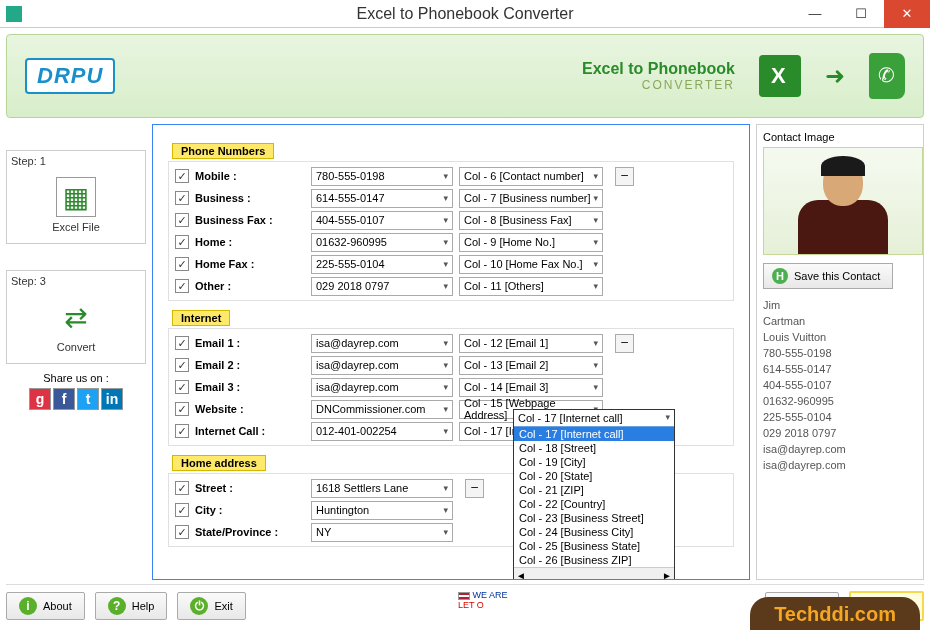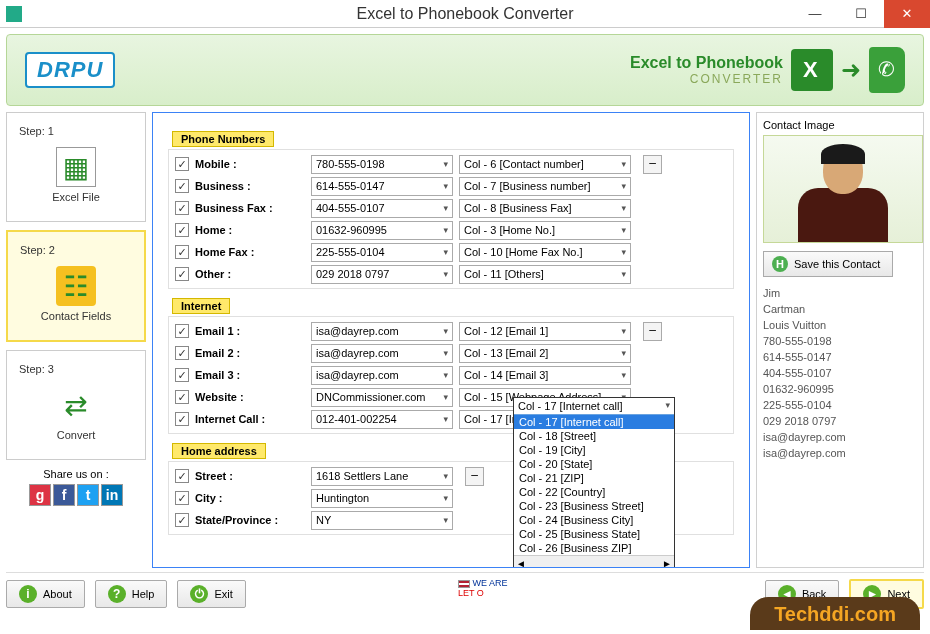--- a/index.html
+++ b/index.html
@@ -7,41 +7,41 @@
 
 
 .titlebar { height: 28px; background: #fff; border-bottom: 1px solid #ccc; display: flex; align-items: center; position: relative; }
 .titlebar .icon { width: 16px; height: 16px; margin: 0 6px; background: #2a8; display:inline-block; }
 .titlebar .title { position:absolute; left:0; right:0; text-align:center; font-size: 16px; color: #333; }
 .win-controls { margin-left: auto; display: flex; }
 .win-btn { width: 46px; height: 28px; display:flex; align-items:center; justify-content:center; font-size:13px; color:#333; }
 .win-close { background: #d9482f; color:#fff; }
 
 
-.banner { height: 72px; background: linear-gradient(#e8f5e0, #d8eeca); border: 1px solid #b5d697; margin: 6px; border-radius: 4px; display:flex; align-items:center; justify-content:space-between; padding: 0 18px; }
+.banner { height: 84px; background: linear-gradient(#e8f5e0, #d8eeca); border: 1px solid #b5d697; margin: 6px; border-radius: 4px; display:flex; align-items:center; justify-content:space-between; padding: 0 18px; }
 .logo-box { background: #fff; border: 2px solid #1a8fc9; padding: 3px 10px; border-radius: 4px; }
 .logo-text { color:#1a8fc9; font-weight: bold; font-style: italic; font-size: 22px; letter-spacing: 1px; }
-.banner-right { display:flex; align-items:center; gap: 8px; }
+.banner-right { display:flex; align-items:center; gap: 24px; }
 .banner-title .t1 { color:#2a8b2a; font-size:16px; font-weight:600; }
 .banner-title .t2 { color:#8aa85a; font-size:12px; text-align:right; letter-spacing: 2px; }
 .banner-title .t1 .t1b { color:#2a8b2a; font-weight:bold; }
 .xls-ico { width:42px; height:42px; background:#2a8b2a; border-radius:4px; position:relative; }
 .xls-ico::after { content:"X"; position:absolute; top:8px; left:12px; color:#fff; font-weight:bold; font-size:22px; }
 .arrow-ico { color:#2a8b2a; font-size:24px; }
 .book-ico { width:36px; height:46px; background:#3aa03a; border-radius:4px 8px 8px 4px; position:relative; }
 .book-ico::after { content:"✆"; position:absolute; top:10px; left:9px; color:#fff; font-size:20px; }
 
 
 .main { display:flex; margin: 0 6px; gap: 6px; height: 456px; }
 .left-col { width: 140px; }
 .mid-col { flex: 1; background: #fff; border: 1px solid #3b82f6; padding: 15px; overflow: hidden; position:relative; }
 .right-col { width: 168px; border: 1px solid #d0d0d0; padding: 6px; position:relative; }
 
 
-.step-box { border: 1px solid #ccc; padding: 12px; margin-bottom: 8px; }
+.step-box { border: 1px solid #ccc; padding: 4px; margin-bottom: 8px; margin-top: 26px; }
 .step-box.active { border: 2px solid #f5d94a; background: #fffce0; }
 .step-label { font-size: 11px; color: #333; margin-bottom: 4px; display:block; }
 .step-btn { display:flex; flex-direction:column; align-items:center; padding: 6px; cursor:pointer; }
 .step-btn .step-ico { width: 40px; height: 40px; margin-bottom: 4px; display:flex; align-items:center; justify-content:center; font-size: 28px; }
 .step-btn .step-ico.xls { color:#2a8b2a; border:1px solid #999; background:#fff; }
 .step-btn .step-ico.contact { background:#f5c020; border-radius:4px; color:#2a8b2a; }
 .step-btn .step-ico.convert { color:#2a8b2a; }
 .step-btn span { font-size: 11px; color:#333; }
 
 .share { font-size:11px; text-align:center; margin-top:8px; }
@@ -53,21 +53,21 @@
 .si { background:#0077b5; }
 
 
 .section { margin-bottom: 6px; }
 .sec-title { background: #ffe96b; border:1px solid #d4b800; display:inline-block; padding: 1px 8px; font-size:11px; font-weight:600; margin-left: 4px; margin-bottom: 3px; position:relative; top:1px; }
 .sec-body { border:1px solid #e0e0e0; padding: 3px 6px; }
 .row { display:flex; align-items:center; height: 22px; gap: 6px; }
 .chk { width:14px; height:14px; border:1px solid #888; display:inline-flex; align-items:center; justify-content:center; font-size:11px; color:#333; }
 .lbl { width: 110px; font-size: 11px; font-weight: bold; }
 .val-box { width: 142px; height: 19px; border:1px solid #aaa; font-size:11px; padding: 1px 4px; display:flex; align-items:center; justify-content:space-between; background:#fff; }
-.col-box { width: 172px; height: 19px; border:1px solid #aaa; font-size:11px; padding: 1px 4px; display:flex; align-items:center; justify-content:space-between; background:#fff; }
+.col-box { width: 144px; height: 19px; border:1px solid #aaa; font-size:11px; padding: 1px 4px; display:flex; align-items:center; justify-content:space-between; background:#fff; }
 .dd-arrow { font-size:9px; color:#555; }
 .minus-btn { width: 19px; height: 19px; border:1px solid #aaa; background:#f4f4f4; font-size:12px; line-height:15px; text-align:center; margin-left: 6px; }
 
 
 .dropdown-open { position:absolute; left:360px; top:284px; width:162px; background:#fff; border:1px solid #333; z-index:10; font-size:11px; }
 .dropdown-open .dd-head { background:#fff; border-bottom:1px solid #6aa3e0; padding:2px 4px; display:flex; justify-content:space-between; }
 .dropdown-list { max-height: 185px; overflow-y:scroll; }
 .dd-item { padding:1px 5px; white-space:nowrap; }
 .dd-item.sel { background:#2a7de1; color:#fff; }
 .dd-hscroll { height:16px; border-top:1px solid #ccc; display:flex; justify-content:space-between; align-items:center; font-size:10px; padding:0 2px; background:#f0f0f0;}
@@ -131,27 +131,20 @@
 <div class="main">
 
   <div class="left-col">
     <div class="step-box">
       <span class="step-label">Step: 1</span>
       <div class="step-btn">
         <div class="step-ico xls">▦</div>
         <span>Excel File</span>
       </div>
     </div>
-    <div class="step-box active">
-      <span class="step-label">Step:  2</span>
-      <div class="step-btn">
-        <div class="step-ico contact">☷</div>
-        <span>Contact Fields</span>
-      </div>
-    </div>
     <div class="step-box">
       <span class="step-label">Step: 3</span>
       <div class="step-btn">
         <div class="step-ico convert">⇄</div>
         <span>Convert</span>
       </div>
     </div>
     <div class="share">Share us on :</div>
     <div class="share-icons">
       <div class="sg">g</div>
@@ -204,21 +197,21 @@
             </span>
           </div>
           <div class="row">
             <span class="chk">✓</span>
             <span class="lbl">Home :</span>
             <span class="val-box">
               <span>01632-960995</span>
               <span class="dd-arrow">▾</span>
             </span>
             <span class="col-box">
-              <span>Col - 3 [Home No.]</span>
+              <span>Col - 9 [Home No.]</span>
               <span class="dd-arrow">▾</span>
             </span>
           </div>
           <div class="row">
             <span class="chk">✓</span>
             <span class="lbl">Home Fax :</span>
             <span class="val-box">
               <span>225-555-0104</span>
               <span class="dd-arrow">▾</span>
             </span>

